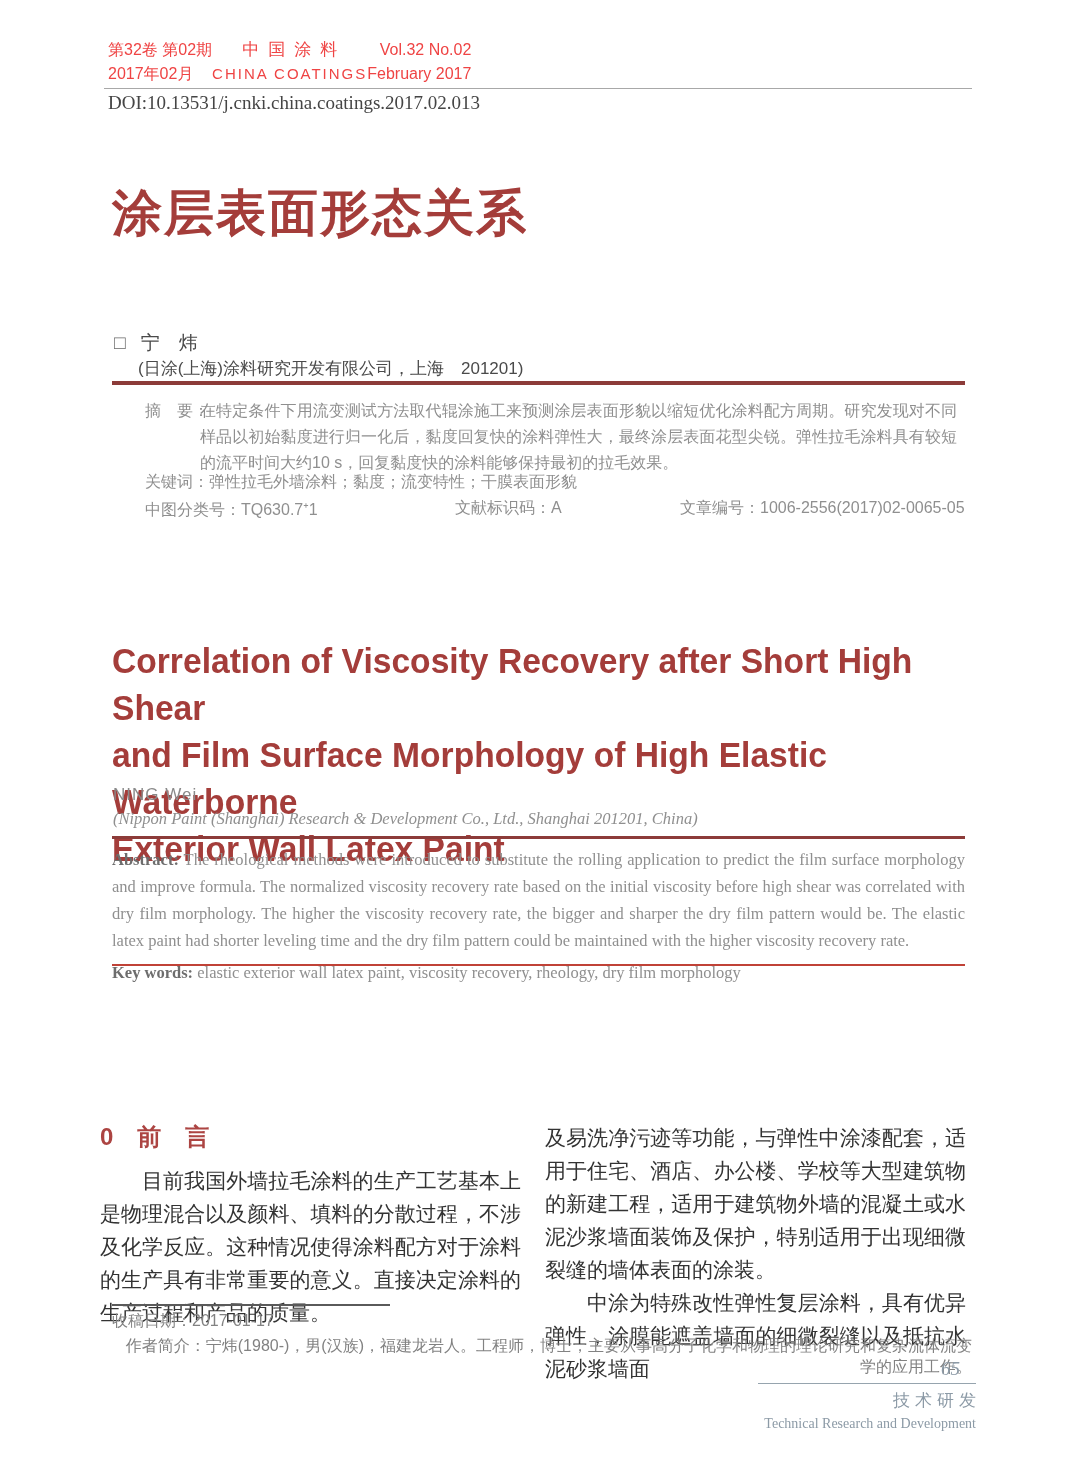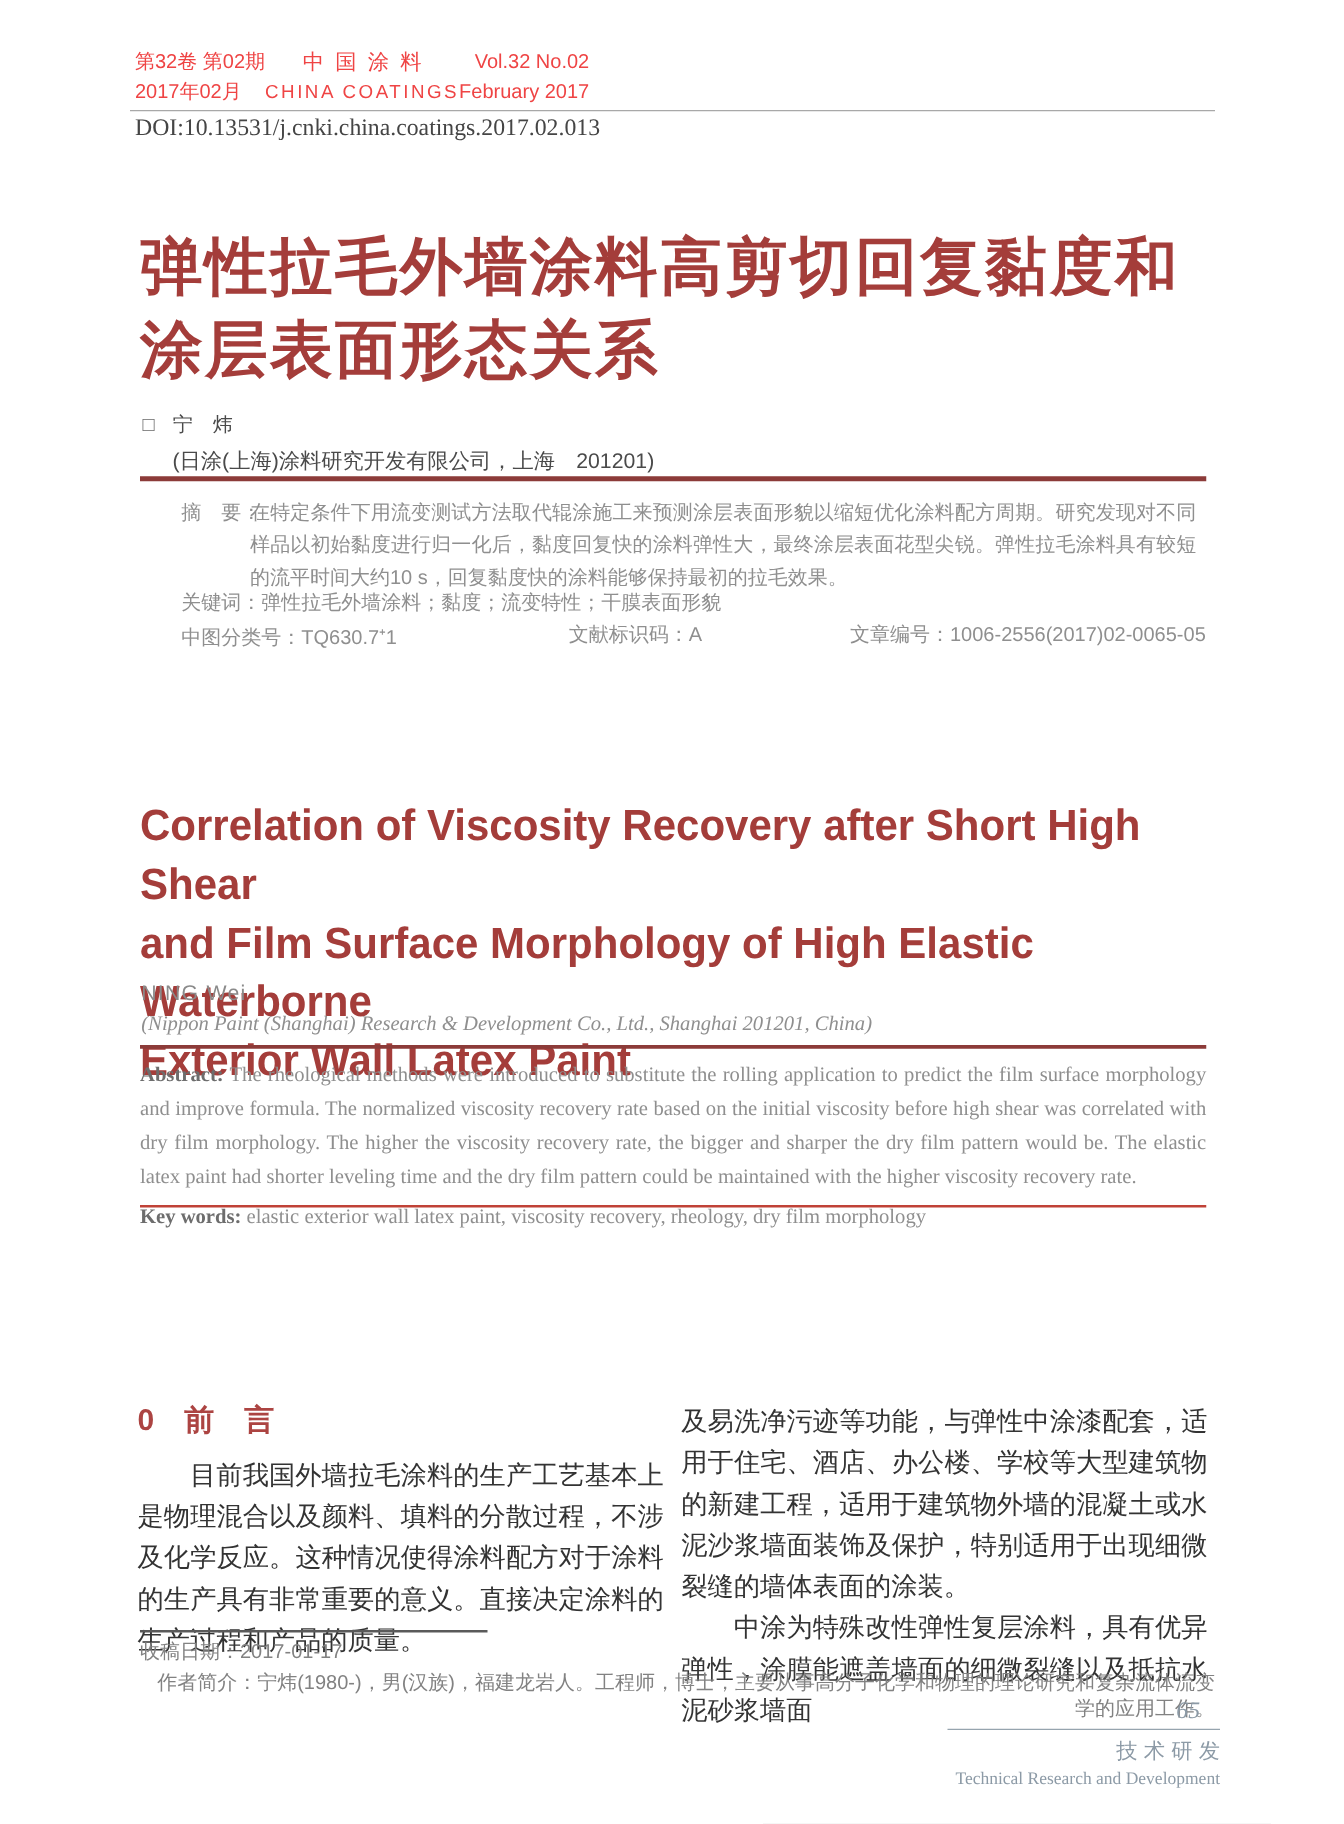--- a/index.html
+++ b/index.html
@@ -16,21 +16,21 @@
   .mh-right { text-align:right; }
   .mh-center{ text-align:center; }
   .jname-cn { font-size:17px; letter-spacing:9px; padding-left:9px; }
   .jname-en { font-size:15px; letter-spacing:2px; }
   .mh-rule  { position:absolute; top:88px; left:104px; width:868px; border-top:1px solid #a8a8a8; }
   .doi      { position:absolute; top:92px; left:108px; font-size:19px; color:#454545;
               font-family:"Liberation Serif", serif; }
   
   .title-cn { position:absolute; top:180px; left:112px; width:860px;
     font-size:50px; line-height:67px; font-weight:800; color:#a43d3a; letter-spacing:2px; }
-  .author-row { position:absolute; top:330px; left:114px; font-size:16px; color:#4a4a4a;text-align:center; }
+  .author-row { position:absolute; top:330px; left:114px; font-size:19px; color:#4a4a4a;text-align:center; }
   .author-row .marker { margin-right:10px; color:#6a6a6a; }
   .affil-cn { position:absolute; top:357px; left:138px; font-size:17px; color:#4a4a4a; }
   .rule-1 { position:absolute; top:381px; left:112px; width:853px; height:4px; background:#8c3b39; }
   
   .abs-cn { position:absolute; top:398px; left:112px; width:845px;
     padding-left:88px; font-size:16px; line-height:26px; color:#8f8f8f; text-align:justify; }
   .abs-cn .label { position:absolute; left:33px; top:0; }
   .kw-cn { position:absolute; top:472px; left:145px; font-size:16px; color:#8f8f8f; }
   .clc-row { position:absolute; top:498px; left:112px; width:853px; font-size:16px; color:#8f8f8f; }
   .clc-row .c1 { position:absolute; left:33px; }
@@ -47,21 +47,21 @@
   
   .abs-en { position:absolute; top:846px; left:112px; width:853px;
     font-family:"Liberation Serif", serif; font-size:16.5px; line-height:27px;
     color:#8f8f8f; text-align:justify; }
   .abs-en .b { font-weight:bold; color:#6d6d6d; }
   .kw-en { margin-top:5px; text-align:left; }
   .rule-3 { position:absolute; top:964px; left:112px; width:853px; height:2px; background:#c04237; }
   
   .col { position:absolute; width:421px; font-size:21px; line-height:33px;
     color:#333; text-align:justify; }
-  .col-left  { top:1122px; left:110px; }
+  .col-left  { top:1122px; left:100px; }
   .col-right { top:1121px; left:545px; }
   .sec-head { font-size:24px; line-height:30px; font-weight:bold; color:#ac4442; margin-bottom:12px; }
   .col p.ind { text-indent:2em; }
   
   .fn-rule { position:absolute; top:1304px; left:112px; width:278px; border-top:2px solid #5a5a5a; }
   .fn-1 { position:absolute; top:1311px; left:112px; font-size:16px; color:#828282; }
   .fn-2 { position:absolute; top:1336px; left:112px; width:860px; font-size:16px; color:#828282;text-align:right; }
   
   .page-footer { position:absolute; top:1358px; right:99px; text-align:right; color:#8c9aa6; }
   .pf-no  { font-family:"Liberation Serif", serif; font-style:italic; font-size:19px; padding-right:16px; }
@@ -85,21 +85,20 @@
     </div>
     <div class="mh-right">
       <div>Vol.32  No.02</div>
       <div>February 2017</div>
     </div>
   </div>
   <div class="mh-rule"></div>
   <div class="doi">DOI:10.13531/j.cnki.china.coatings.2017.02.013</div>
 
   <div class="title-cn">
-    <div>弹性拉毛外墙涂料高剪切回复黏度和</div>
     <div>涂层表面形态关系</div>
   </div>
 
   <div class="author-row">
     <span class="marker">□</span>
     <span>宁　炜</span>
   </div>
   <div class="affil-cn">(日涂(上海)涂料研究开发有限公司，上海　201201)</div>
   <div class="rule-1"></div>
 

